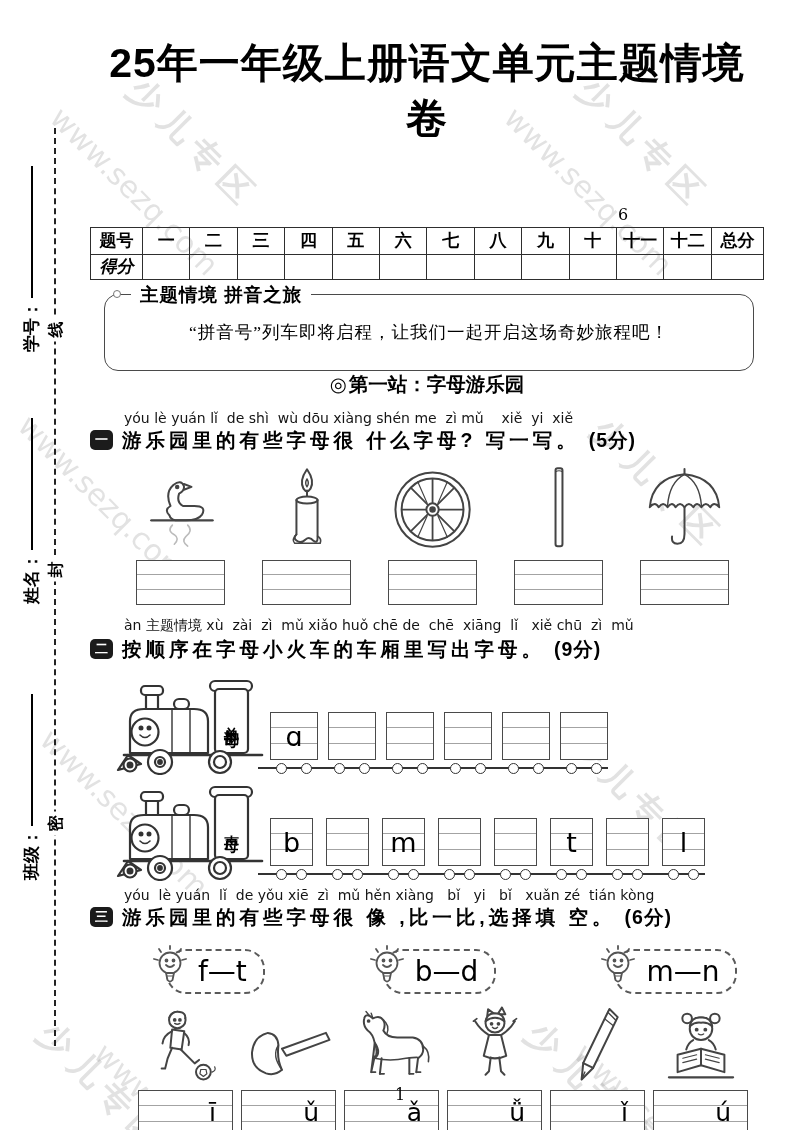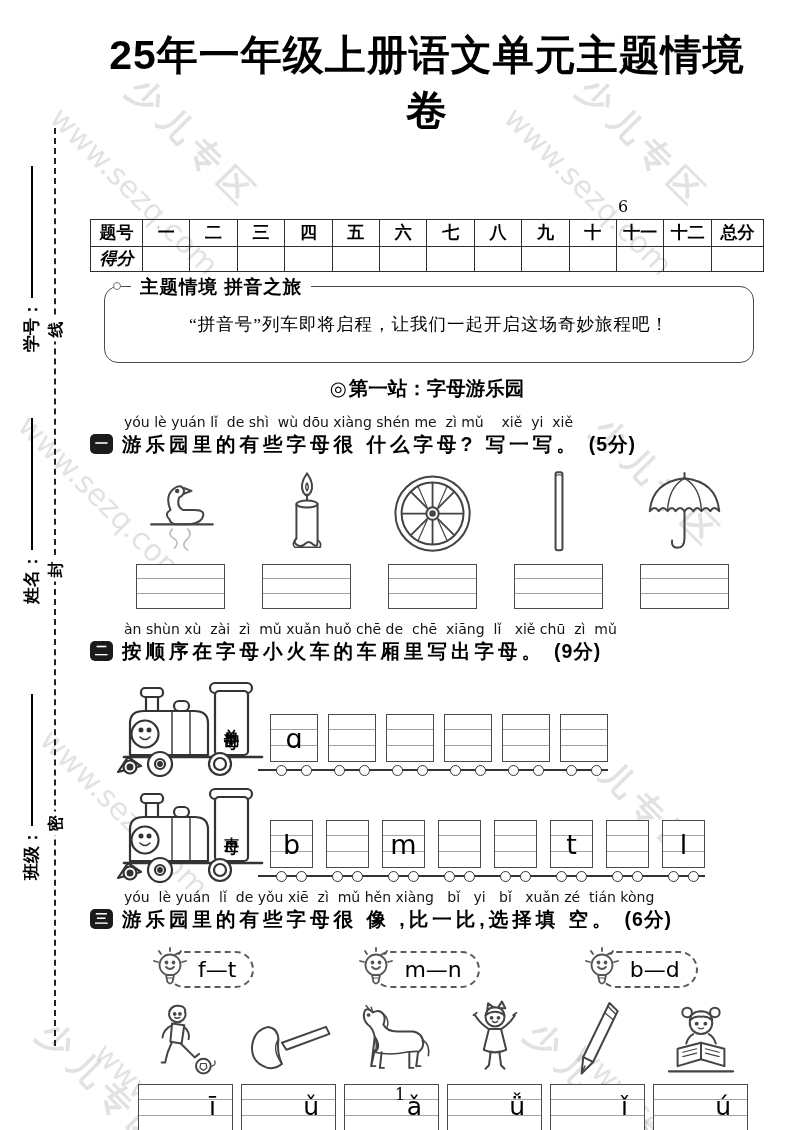--- a/index.html
+++ b/index.html
@@ -21,42 +21,42 @@
   .seal-field { position:absolute; left:20px; transform:rotate(-90deg); transform-origin:0 0;
                 font-size:17px; font-weight:700; white-space:nowrap; z-index:2; }
   .blank-line { display:inline-block; width:132px; height:2px; background:#000;
                 vertical-align:4px; margin-left:3px; }
   .seal-char { position:absolute; left:44px; width:24px; text-align:center; background:#fff;
                font-size:16px; font-weight:600; transform:rotate(-90deg); z-index:3; padding:3px 0; }
 
   
   .content { position:absolute; left:90px; top:28px; width:674px; z-index:1; }
 
-  .paper-title { margin-top:0; text-align:center; font-size:41px; font-weight:800;
+  .paper-title { margin-top:8px; text-align:center; font-size:41px; font-weight:800;
                  letter-spacing:1px; line-height:1.35; }
 
   .table-wrap { position:relative; margin-top:80px; }
   .unit-num { position:absolute; top:-22px; left:528px; font-size:16px;
               font-family:"DejaVu Serif",serif; }
   table.score { width:100%; border-collapse:collapse; table-layout:fixed; }
   table.score td { border:1.7px solid #2e2e2e; text-align:center; font-size:17px;
                    font-weight:600; height:27px; padding:0; }
   table.score tr.r2 td { height:25px;font-style:italic; }
   table.score td.lab { width:52px; }
 
   .theme-box { position:relative; margin:14px 10px 0 14px; height:77px;
                border:1.6px solid #4a4a4a; border-radius:14px; }
   .theme-dot { position:absolute; left:8px; top:-5px; width:8px; height:8px;
                border:1.6px solid #777; border-radius:50%; background:#fff; }
   .theme-title { position:absolute; left:26px; top:-13px; background:#fff; padding:0 9px;
                  font-size:18.5px; font-weight:800; letter-spacing:1px; }
   .theme-text { margin-top:25px; text-align:center; font-size:17.5px;
                 font-family:"Liberation Serif",serif; letter-spacing:1px; }
 
-  .station { margin-top:12px; text-align:center; font-size:19.5px; font-weight:800; }
+  .station { margin-top:0; text-align:center; font-size:19.5px; font-weight:800; }
   .station .bullet { font-weight:400; margin-right:2px; }
 
   .pinyin { margin-top:12px; padding-left:34px; font-size:14px; white-space:pre;
             font-family:"DejaVu Sans",sans-serif; color:#141414; }
   .qline { display:flex; align-items:center; gap:9px; font-size:19.5px; font-weight:700;
            letter-spacing:4px; margin-top:1px; }
   .qbadge { flex:none; width:23px; height:20px; border-radius:5px; background:#1b1b1b;
             color:#fff; font-size:13px; line-height:20px; text-align:center; letter-spacing:0; }
   .qscore { letter-spacing:1px; }
 
@@ -89,21 +89,21 @@
   .cars.n8 .car { width:43px; }
   .car::before, .car::after { content:""; position:absolute; bottom:-15px; width:9px; height:9px;
       border:1.8px solid #333; border-radius:50%; background:#fff; z-index:2; }
   .car::before { left:5px; } .car::after { right:5px; }
   .car-letter { position:absolute; left:0; right:0; bottom:9px; text-align:center;
                 font-size:27px; line-height:1; font-family:"DejaVu Sans",sans-serif; }
 
   
   .pair-row { display:flex; gap:118px; padding-left:76px; margin-top:18px; }
   .pair-box { position:relative; border:2px dashed #5a5a5a; border-radius:20px;
-              padding:4px 16px 4px 30px; font-size:22px; font-family:"DejaVu Sans",sans-serif; }
+              padding:4px 16px 4px 30px; font-size:28px; font-family:"DejaVu Sans",sans-serif; }
   .bulb { position:absolute; left:-18px; top:-6px; }
   .img-row6 { display:flex; gap:8px; margin:8px 14px 0 48px; }
   .img-row6 .cell { width:95px; height:84px; display:flex; justify-content:center; align-items:flex-end; }
   .grid-row6 { display:flex; gap:8px; margin:4px 14px 0 48px; }
   .grid-row6 .fourline { width:95px; height:48px; }
   .grid-letter { position:absolute; right:16px; bottom:12px; font-size:25px; line-height:1;
                  font-family:"DejaVu Sans",sans-serif; }
 
   .page-num { position:absolute; left:0; right:0; top:1085px; text-align:center;
               font-size:16px; font-family:"DejaVu Serif",serif; z-index:1; }
@@ -259,21 +259,21 @@
   </div>
 
   <div class="grid-row5">
     <div class="fourline"></div>
     <div class="fourline"></div>
     <div class="fourline"></div>
     <div class="fourline"></div>
     <div class="fourline"></div>
   </div>
 
-  <div class="pinyin">àn shùn xù  zài  zì  mǔ xuǎn huǒ chē de  chē  xiāng  lǐ   xiě chū  zì  mǔ</div>
+  <div class="pinyin">àn 主题情境 xù  zài  zì  mǔ xiǎo huǒ chē de  chē  xiāng  lǐ   xiě chū  zì  mǔ</div>
   <div class="qline">
     <span class="qbadge">二</span>
     <span>按顺序在字母小火车的车厢里写出字母。</span>
     <span class="qscore">(9分)</span>
   </div>
 
   <div class="train-row t1">
     <div class="loco">
       <svg class="art" viewBox="0 0 150 100" width="150" height="100" fill="none" stroke="#333" stroke-width="2.2" stroke-linecap="round" stroke-linejoin="round">
         <path d="M14 80 L4 95 L27 89 Z" fill="#fff"></path>
@@ -402,35 +402,35 @@
         <svg class="art" viewBox="0 0 40 44" width="40" height="44" fill="none" stroke="#555" stroke-width="1.8" stroke-linecap="round">
           <circle cx="20" cy="18" r="10.5" fill="#fff"></circle>
           <path d="M20 4 V1 M11 7 L9 4 M29 7 L31 4 M8 15 L4 14 M32 15 L36 14"></path>
           <circle cx="16.5" cy="15.5" r="1" fill="#555"></circle>
             <circle cx="23.5" cy="15.5" r="1" fill="#555"></circle>
           <path d="M16 20 Q20 24 24 20"></path>
           <path d="M16 28 L24 28 L22.5 35 Q20 38 17.5 35 Z" fill="#fff"></path>
           <path d="M17 31 H23" stroke-width="1.2"></path>
         </svg>
       </span>
-      <span>m—n</span>
+      <span>b—d</span>
     </div>
     <div class="pair-box">
       <span class="bulb">
         <svg class="art" viewBox="0 0 40 44" width="40" height="44" fill="none" stroke="#555" stroke-width="1.8" stroke-linecap="round">
           <circle cx="20" cy="18" r="10.5" fill="#fff"></circle>
           <path d="M20 4 V1 M11 7 L9 4 M29 7 L31 4 M8 15 L4 14 M32 15 L36 14"></path>
           <circle cx="16.5" cy="15.5" r="1" fill="#555"></circle>
             <circle cx="23.5" cy="15.5" r="1" fill="#555"></circle>
           <path d="M16 20 Q20 24 24 20"></path>
           <path d="M16 28 L24 28 L22.5 35 Q20 38 17.5 35 Z" fill="#fff"></path>
           <path d="M17 31 H23" stroke-width="1.2"></path>
         </svg>
       </span>
-      <span>b—d</span>
+      <span>m—n</span>
     </div>
   </div>
 
   <div class="img-row6">
     <div class="cell">
       <svg class="art" viewBox="0 0 80 92" width="70" height="80" fill="none" stroke="#444" stroke-width="2" stroke-linecap="round" stroke-linejoin="round">
         <circle cx="30" cy="16" r="9.5" fill="#fff"></circle>
         <path d="M21 13 Q25 5 33 7 Q40 8 39 14" fill="#fff"></path>
         <circle cx="27" cy="16" r="1" fill="#444"></circle>
           <circle cx="33" cy="16" r="1" fill="#444"></circle>

